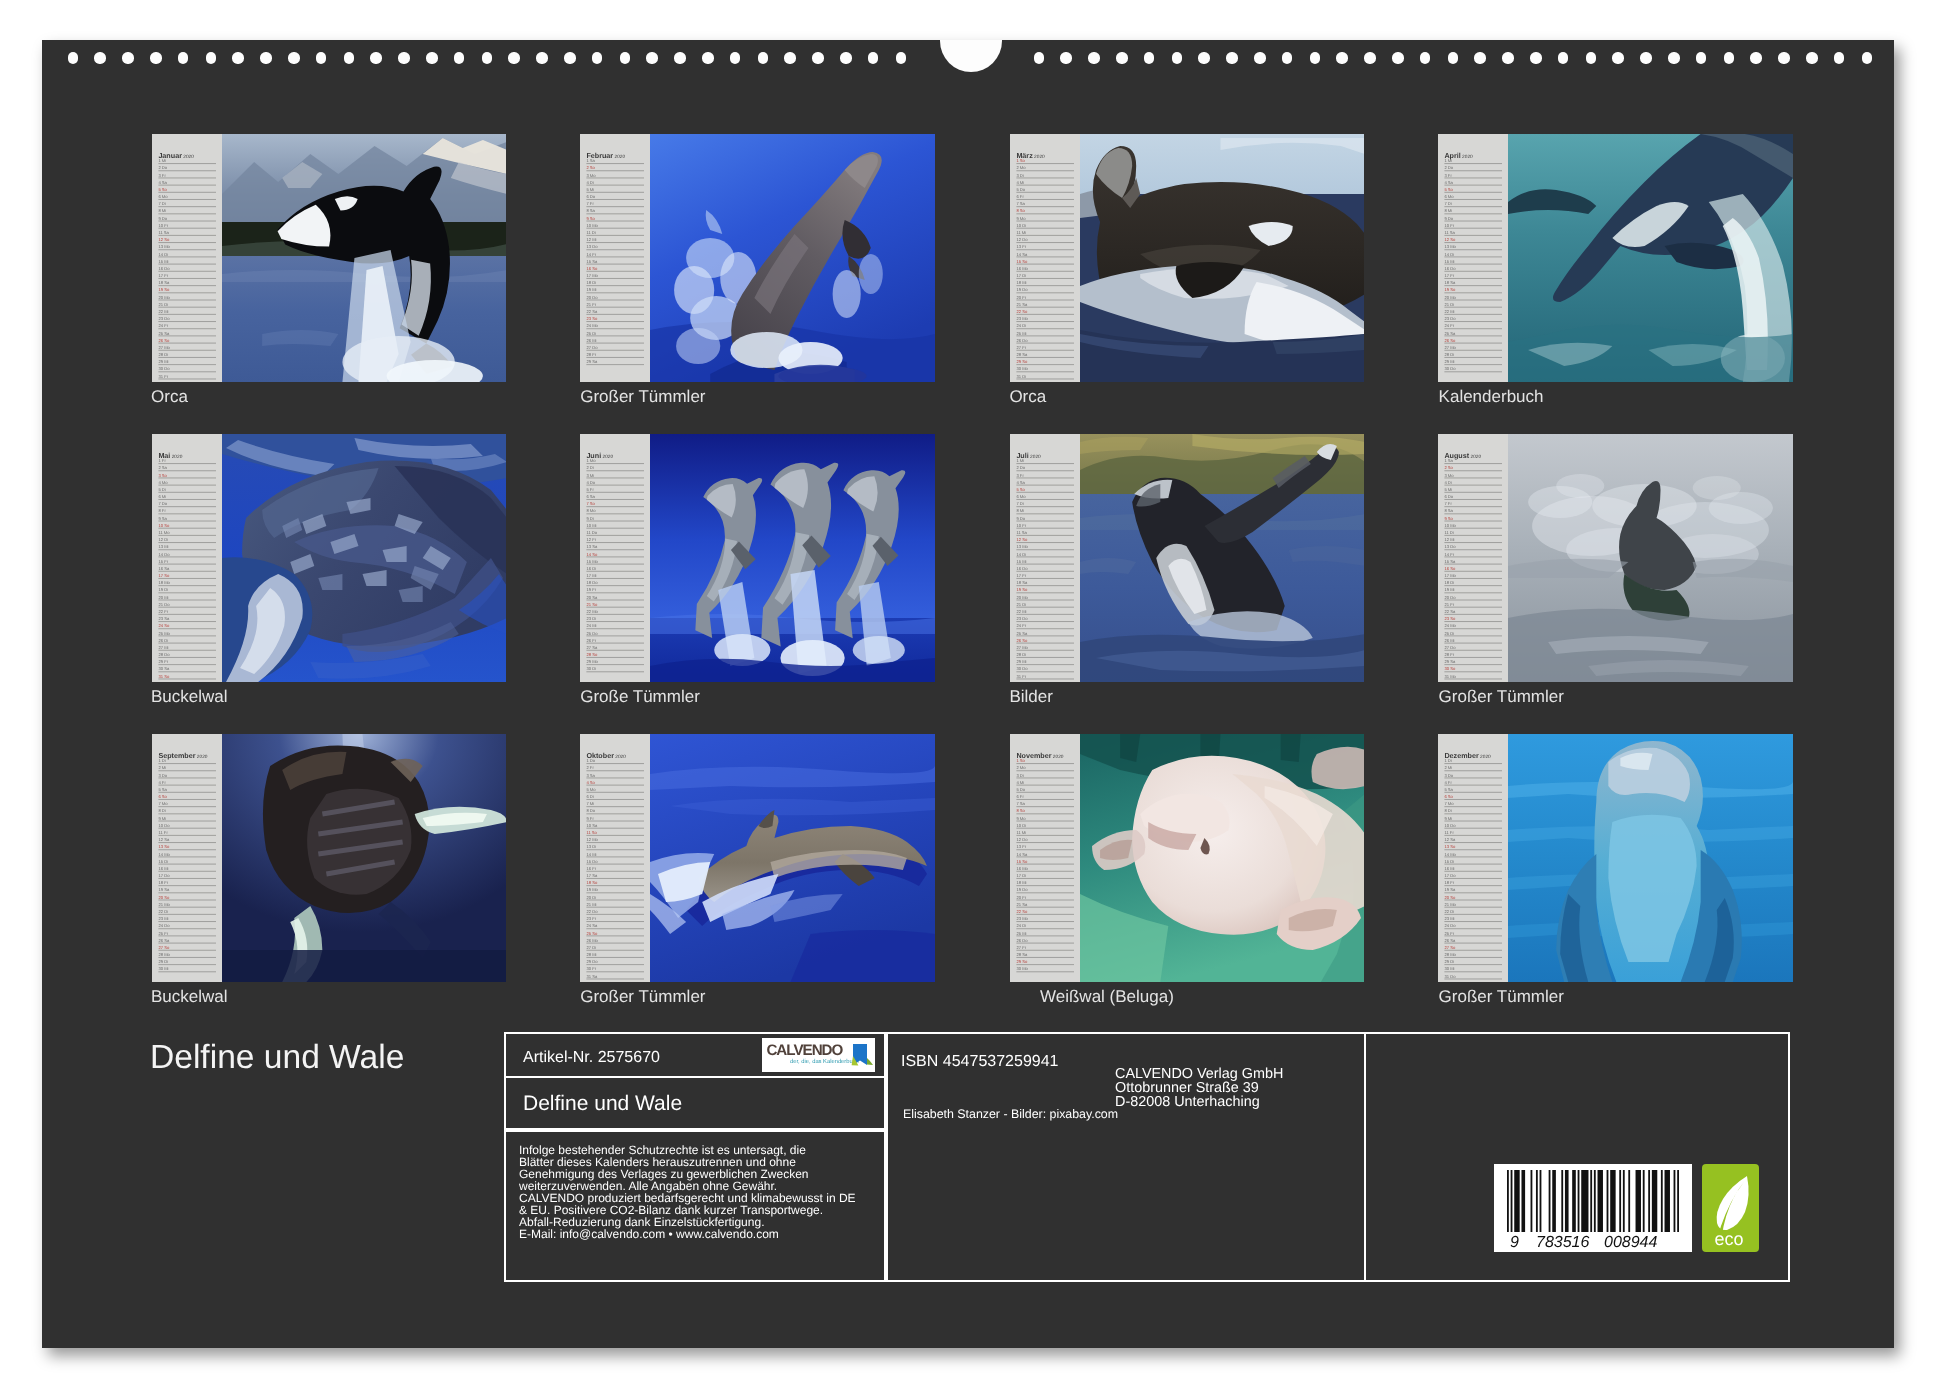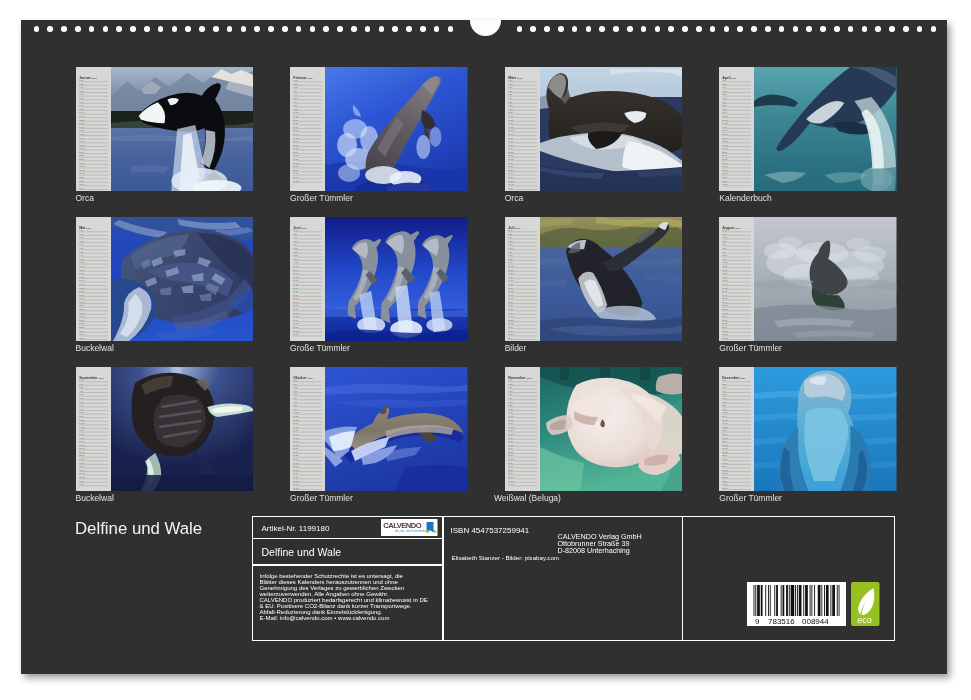--- a/index.html
+++ b/index.html
@@ -1139,21 +1139,21 @@
 <path d="M34,44 Q44,50 58,50 L54,58 Q42,58 34,52Z" fill="#c8a8a2" opacity="0.8"></path>
 <path d="M62,52 Q66,56 64,60 Q61,61 60,57Z" fill="#6e5650"></path>
 <path d="M76,20 Q100,22 118,30 Q134,38 142,50 L142,86 Q128,94 112,92 L104,60 Q100,42 88,30 Z" fill="#e9dad2" opacity="0.9"></path>
 <path d="M92,26 Q112,30 126,40 L118,56 Q106,40 92,32Z" fill="#f2e8e2" opacity="0.85"></path>
 <path d="M100,88 Q114,80 128,82 Q138,84 140,92 Q132,104 116,108 Q104,108 98,100 Z" fill="#e4cfc8"></path>
 <path d="M104,92 Q116,86 128,88 L126,96 Q114,100 104,98Z" fill="#c4a89e" opacity="0.75"></path>
 <path d="M6,56 Q16,48 28,48 Q34,52 32,60 Q24,68 12,68 Q6,64 6,56Z" fill="#decbc6" opacity="0.9"></path>
 <path d="M10,58 Q18,52 26,53 L24,62 Q16,64 10,62Z" fill="#b49890" opacity="0.7"></path>
 </svg>
     </div>
-    <div class="lab" style="left:473px;top:472.7px">Weißwal (Beluga)</div>
+    <div class="lab" style="left:499px;top:472.7px">Weißwal (Beluga)</div>
     <div class="thumb" style="left:698.3px;top:346.5px;width:177.5px;height:124.0px">
       <svg width="35" height="124" viewBox="0 0 35 124" style="display:block">
         <rect width="35" height="124" fill="#d7d7d5"></rect>
         <text x="3.2" y="12" font-family="Liberation Sans, sans-serif" font-size="3.6" font-weight="bold" fill="#3a3a3a">Dezember<tspan font-size="2.4" font-weight="normal"> 2020</tspan></text>
         <text x="3.2" y="14.09" font-family="Liberation Sans, sans-serif" font-size="2.1" fill="#6a6a6a">1 Di</text>
         <line x1="3.2" y1="14.79" x2="32" y2="14.79" stroke="#999996" stroke-width="0.45"></line>
         <text x="3.2" y="17.68" font-family="Liberation Sans, sans-serif" font-size="2.1" fill="#6a6a6a">2 Mi</text>
         <line x1="3.2" y1="18.38" x2="32" y2="18.38" stroke="#999996" stroke-width="0.45"></line>
         <text x="3.2" y="21.27" font-family="Liberation Sans, sans-serif" font-size="2.1" fill="#6a6a6a">3 Do</text>
         <line x1="3.2" y1="21.97" x2="32" y2="21.97" stroke="#999996" stroke-width="0.45"></line>
@@ -1242,37 +1242,37 @@
 <path d="M108,82 Q114,96 112,112 L108,124 98,124 Q106,104 104,88Z" fill="#1a5c92" opacity="0.8"></path>
 </svg>
     </div>
     <div class="lab" style="left:698.3px;top:472.7px">Großer Tümmler</div>
     <div class="t" style="left:54px;top:499px;font-size:16.8px;color:#f4f4f4">Delfine und Wale</div>
     <div style="position:absolute;left:230.5px;top:495.5px;width:643px;height:125px;border:1.5px solid #fff;">
       <div style="position:absolute;left:189.5px;top:0;width:1.5px;height:100%;background:#fff"></div>
       <div style="position:absolute;left:429px;top:0;width:1.5px;height:100%;background:#fff"></div>
       <div style="position:absolute;left:0;top:21px;width:189.5px;height:1.5px;background:#fff"></div>
       <div style="position:absolute;left:0;top:47.5px;width:189.5px;height:1.5px;background:#fff"></div>
-      <div class="t" style="left:9px;top:7px;font-size:8px;color:#fff">Artikel-Nr. 1199180</div>
+      <div class="t" style="left:9px;top:7px;font-size:8px;color:#fff">Artikel-Nr. 2575670</div>
       <div style="position:absolute;left:128.5px;top:2.5px;">
         <svg width="56.5" height="17" viewBox="0 0 56.5 17" style="display:block">
           <rect width="56.5" height="17" fill="#fff"></rect>
           <text x="2.2" y="8.6" font-family="Liberation Sans, sans-serif" font-size="7.6" font-weight="bold" fill="#50413a" textLength="38.5">CALVENDO</text>
           <text x="14" y="12.6" font-family="Liberation Sans, sans-serif" font-size="2.9" fill="#2e9bb0">der, die, das Kalenderbuch</text>
           <path d="M45.5,3 L52.5,3 52.5,13.5 49,11.2 45.5,13.5Z" fill="#1c74c8"></path>
           <path d="M45.5,9 Q47,11.5 48.2,13.8 L44.8,13.6Z" fill="#a6c630"></path>
           <path d="M52.5,10 Q54.2,11.5 55.5,13.5 L52.5,13.2Z" fill="#7aa82e"></path>
         </svg>
       </div>
       <div class="t" style="left:9px;top:29px;font-size:10.5px;color:#fff">Delfine und Wale</div>
       <div class="t" style="left:7px;top:56.5px;font-size:6px;line-height:6.05px;color:#fff">Infolge bestehender Schutzrechte ist es untersagt, die<br>Blätter dieses Kalenders herauszutrennen und ohne<br>Genehmigung des Verlages zu gewerblichen Zwecken<br>weiterzuverwenden. Alle Angaben ohne Gewähr.<br>CALVENDO produziert bedarfsgerecht und klimabewusst in DE<br>&amp; EU. Positivere CO2-Bilanz dank kurzer Transportwege.<br>Abfall-Reduzierung dank Einzelstückfertigung.<br>E-Mail: info@calvendo.com • www.calvendo.com</div>
       <div class="t" style="left:198px;top:9.5px;font-size:8px;color:#fff">ISBN 4547537259941</div>
       <div class="t" style="left:305px;top:16px;font-size:7.2px;line-height:7.4px;color:#fff">CALVENDO Verlag GmbH<br>Ottobrunner Straße 39<br>D-82008 Unterhaching</div>
       <div class="t" style="left:199px;top:37.5px;font-size:6.2px;color:#fff">Elisabeth Stanzer - Bilder: pixabay.com</div>
-      <div style="position:absolute;left:494px;top:65px;">
+      <div style="position:absolute;left:494px;top:65px;font-style:italic;">
         <svg width="99" height="44" viewBox="0 0 99 44" style="display:block">
           <rect width="99" height="44" fill="#fff"></rect>
           <rect x="6.50" y="3" width="0.91" height="31" fill="#111"></rect>
           <rect x="8.31" y="3" width="0.91" height="31" fill="#111"></rect>
           <rect x="10.12" y="3" width="2.72" height="31" fill="#111"></rect>
           <rect x="13.74" y="3" width="1.81" height="31" fill="#111"></rect>
           <rect x="18.27" y="3" width="0.91" height="31" fill="#111"></rect>
           <rect x="20.98" y="3" width="0.91" height="31" fill="#111"></rect>
           <rect x="22.79" y="3" width="0.91" height="31" fill="#111"></rect>
           <rect x="27.32" y="3" width="0.91" height="31" fill="#111"></rect>

